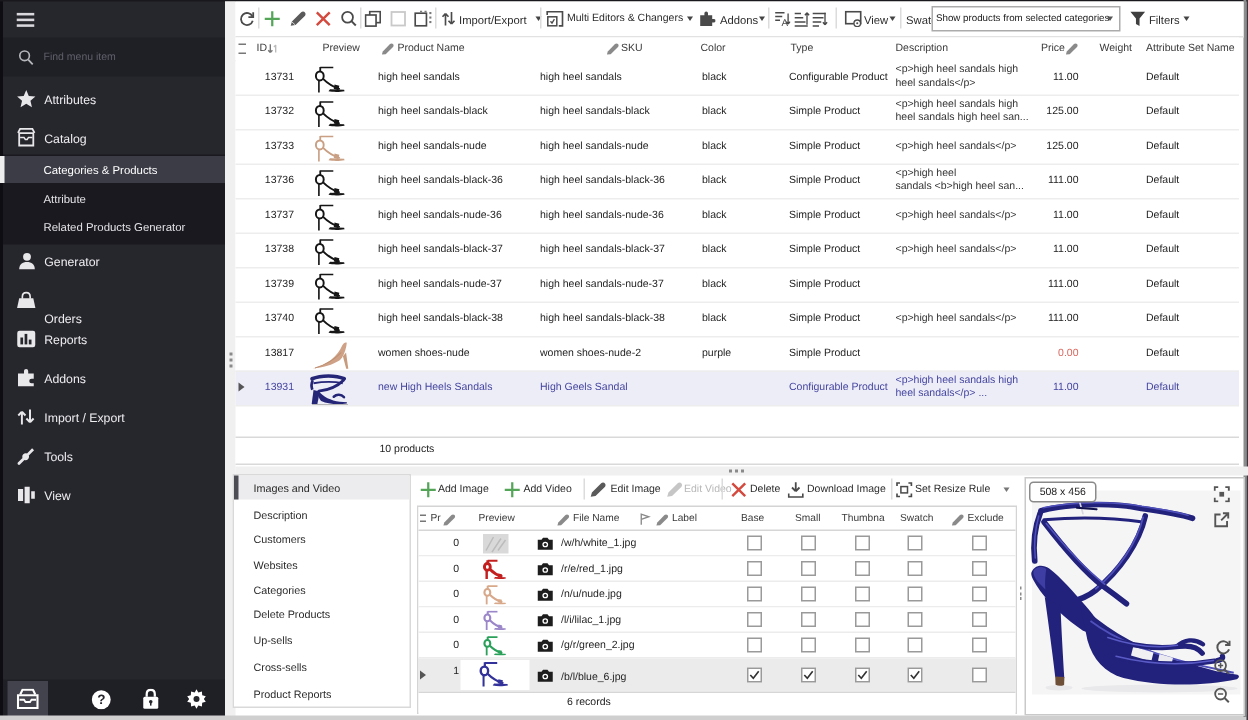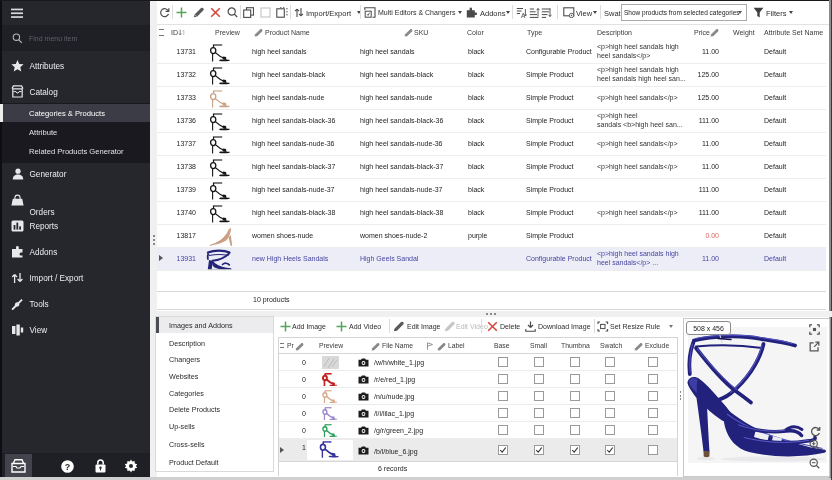--- a/index.html
+++ b/index.html
@@ -424,29 +424,29 @@
 <div class="abs" style="left:157px;top:270px;width:669px;height:1px;background:#ededed"></div>
 <div class="abs" style="left:157px;top:291px;width:669px;height:19px;background:#fff;border-top:1px solid #d9d9d9;border-bottom:1px solid #d9d9d9"></div>
 <div class="abs" style="left:253px;top:296px;font-size:7px;color:#222">10 products</div>
 <div class="abs" style="left:157px;top:311px;width:675px;height:6px;background:#f0f0f0"></div>
 <div class="abs" style="left:486px;top:313px;width:2px;height:2px;background:#8a8a8a"></div>
 <div class="abs" style="left:490px;top:313px;width:2px;height:2px;background:#8a8a8a"></div>
 <div class="abs" style="left:494px;top:313px;width:2px;height:2px;background:#8a8a8a"></div>
 <div class="abs" style="left:155px;top:316px;width:119px;height:156px;background:#fff;border:1px solid #d9d9d9"></div>
 <div class="abs" style="left:156px;top:317px;width:117px;height:16px;background:#ececee"></div>
 <div class="abs" style="left:156px;top:317px;width:3px;height:16px;background:#4c4c55"></div>
-<div class="tab" style="top:320.5px">Images and Addons</div>
+<div class="tab" style="top:320.5px">Images and Video</div>
 <div class="tab" style="top:338.5px">Description</div>
-<div class="tab" style="top:355px">Changers</div>
+<div class="tab" style="top:355px">Customers</div>
 <div class="tab" style="top:372px">Websites</div>
 <div class="tab" style="top:388.5px">Categories</div>
 <div class="tab" style="top:404.5px">Delete Products</div>
 <div class="tab" style="top:421.5px">Up-sells</div>
 <div class="tab" style="top:440px">Cross-sells</div>
-<div class="tab" style="top:457.5px">Product Default</div>
+<div class="tab" style="top:457.5px">Product Reports</div>
 <svg class="abs" style="left:280px;top:321px" width="11" height="11" viewBox="0 0 11 11">
  <path d="M5.5 0.5 V10.5 M0.5 5.5 H10.5" stroke="#55a558" stroke-width="1.5"></path>
 </svg>
 <div class="t2txt" style="left:292px">Add Image</div>
 <svg class="abs" style="left:336px;top:321px" width="11" height="11" viewBox="0 0 11 11">
  <path d="M5.5 0.5 V10.5 M0.5 5.5 H10.5" stroke="#55a558" stroke-width="1.5"></path>
 </svg>
 <div class="t2txt" style="left:349px">Add Video</div>
 <div class="tsep" style="left:389px;top:319px"></div>
 <svg class="abs" style="left:393px;top:321px" width="11" height="11" viewBox="0 0 11 11">

